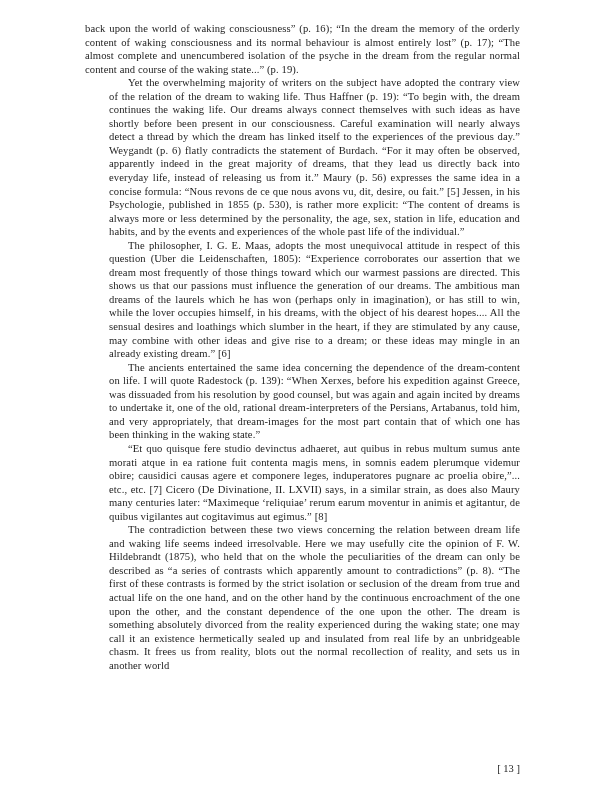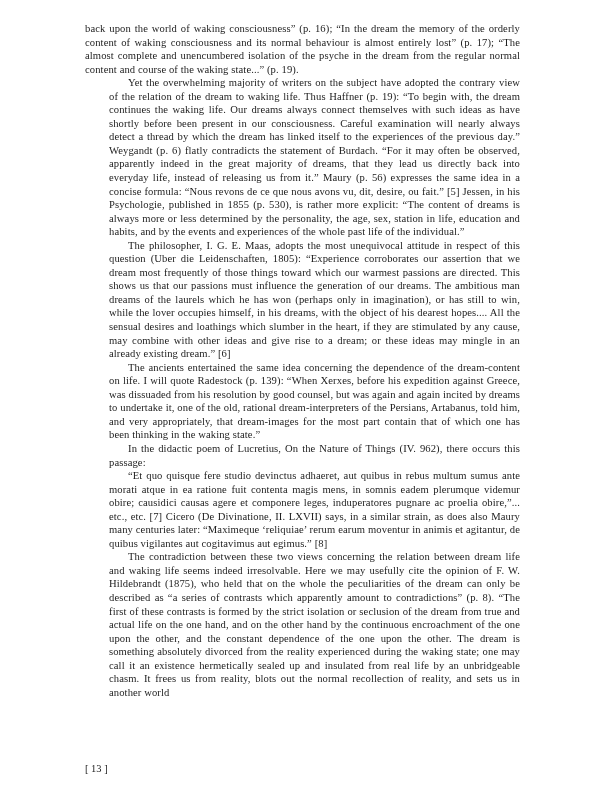--- a/index.html
+++ b/index.html
@@ -28,32 +28,31 @@
   }
   .text-block p.indent {
     text-indent: 19px;
     margin-left: 24px;
   }
   .page-number {
     position: absolute;
     bottom: 10px;
     left: 85px;
     right: 80px;
-    text-align: left;
+    text-align: right;
     font-size: 10.5px;
     color: #1c1c1c;
   }
 </style>
 </head>
 <body>
 
 <div class="page">
   <div class="text-block">
     <p>back upon the world of waking consciousness” (p. 16); “In the dream the memory of the orderly content of waking consciousness and its normal behaviour is almost entirely lost” (p. 17); “The almost complete and unencumbered isolation of the psyche in the dream from the regular normal content and course of the waking state...” (p. 19).</p>
     <p class="indent">Yet the overwhelming majority of writers on the subject have adopted the contrary view of the relation of the dream to waking life. Thus Haffner (p. 19): “To begin with, the dream continues the waking life. Our dreams always connect themselves with such ideas as have shortly before been present in our consciousness. Careful examination will nearly always detect a thread by which the dream has linked itself to the experiences of the previous day.” Weygandt (p. 6) flatly contradicts the statement of Burdach. “For it may often be observed, apparently indeed in the great majority of dreams, that they lead us directly back into everyday life, instead of releasing us from it.” Maury (p. 56) expresses the same idea in a concise formula: “Nous revons de ce que nous avons vu, dit, desire, ou fait.” [5] Jessen, in his Psychologie, published in 1855 (p. 530), is rather more explicit: “The content of dreams is always more or less determined by the personality, the age, sex, station in life, education and habits, and by the events and experiences of the whole past life of the individual.”</p>
     <p class="indent">The philosopher, I. G. E. Maas, adopts the most unequivocal attitude in respect of this question (Uber die Leidenschaften, 1805): “Experience corroborates our assertion that we dream most frequently of those things toward which our warmest passions are directed. This shows us that our passions must influence the generation of our dreams. The ambitious man dreams of the laurels which he has won (perhaps only in imagination), or has still to win, while the lover occupies himself, in his dreams, with the object of his dearest hopes.... All the sensual desires and loathings which slumber in the heart, if they are stimulated by any cause, may combine with other ideas and give rise to a dream; or these ideas may mingle in an already existing dream.” [6]</p>
     <p class="indent">The ancients entertained the same idea concerning the dependence of the dream-content on life. I will quote Radestock (p. 139): “When Xerxes, before his expedition against Greece, was dissuaded from his resolution by good counsel, but was again and again incited by dreams to undertake it, one of the old, rational dream-interpreters of the Persians, Artabanus, told him, and very appropriately, that dream-images for the most part contain that of which one has been thinking in the waking state.”</p>
-    <p class="indent">In the didactic poem of Lucretius, On the Nature of Things (IV. 962), there occurs this passage:</p>
     <p class="indent">“Et quo quisque fere studio devinctus adhaeret, aut quibus in rebus multum sumus ante morati atque in ea ratione fuit contenta magis mens, in somnis eadem plerumque videmur obire; causidici causas agere et componere leges, induperatores pugnare ac proelia obire,”... etc., etc. [7] Cicero (De Divinatione, II. LXVII) says, in a similar strain, as does also Maury many centuries later: “Maximeque ‘reliquiae’ rerum earum moventur in animis et agitantur, de quibus vigilantes aut cogitavimus aut egimus.” [8]</p>
     <p class="indent">The contradiction between these two views concerning the relation between dream life and waking life seems indeed irresolvable. Here we may usefully cite the opinion of F. W. Hildebrandt (1875), who held that on the whole the peculiarities of the dream can only be described as “a series of contrasts which apparently amount to contradictions” (p. 8). “The first of these contrasts is formed by the strict isolation or seclusion of the dream from true and actual life on the one hand, and on the other hand by the continuous encroachment of the one upon the other, and the constant dependence of the one upon the other. The dream is something absolutely divorced from the reality experienced during the waking state; one may call it an existence hermetically sealed up and insulated from real life by an unbridgeable chasm. It frees us from reality, blots out the normal recollection of reality, and sets us in another world</p>
   </div>
   <div class="page-number">[ 13 ]</div>
 </div>
 
 </body></html>

